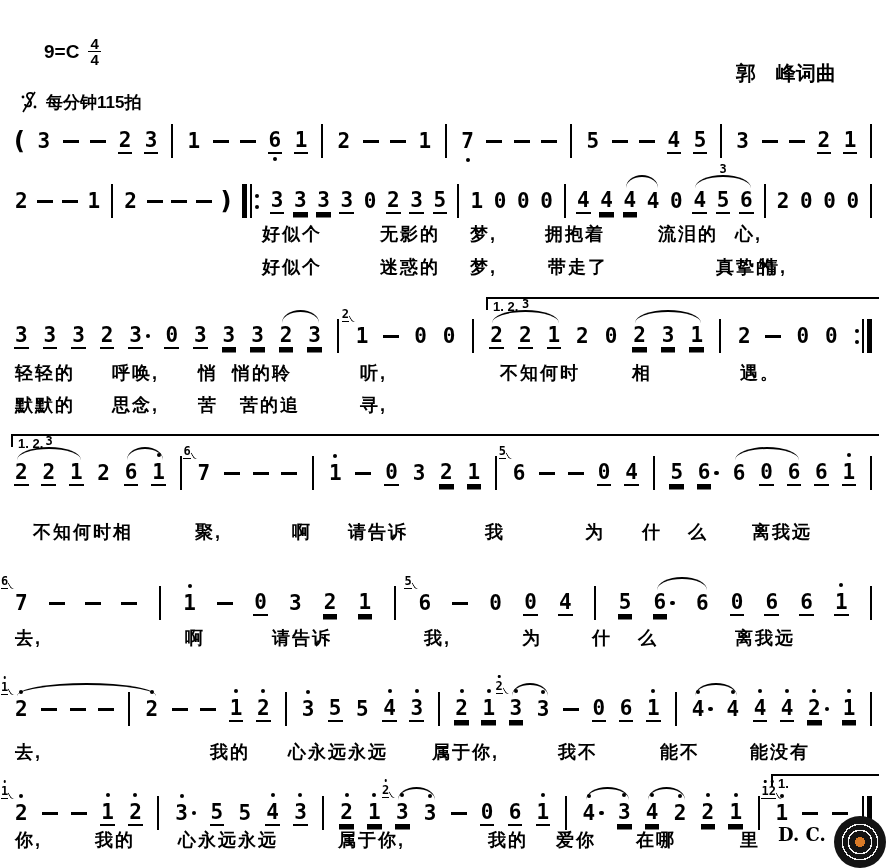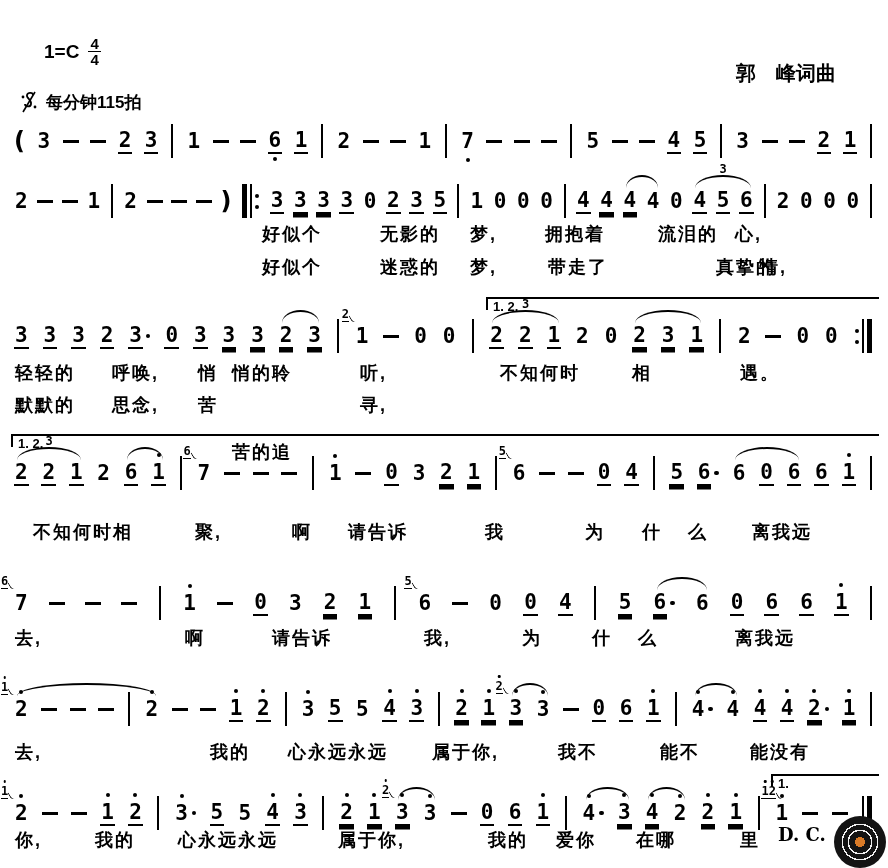--- a/index.html
+++ b/index.html
@@ -65,21 +65,21 @@
       #141414 12.5px 17px,#f2f2f2 17px 18.5px,#141414 18.5px 26px);}
   .brand{font-size:31px;font-weight:900;letter-spacing:1px;}
 </style>
 </head>
 <body>
 
 <div class="page">
 
 
   <div class="keysig">
-    <span>1=C</span>
+    <span>9=C</span>
     <span class="frac">
       <b>4</b>
       <b>4</b>
     </span>
   </div>
 
   <div class="composer">郭　峰词曲</div>
 
   <div class="tempo">
     <svg class="segno" viewBox="0 0 18 24">
@@ -463,21 +463,21 @@
           <span class="word" style="left: 232px;">悄的聆</span>
           <span class="word" style="left: 360px;">听,</span>
           <span class="word" style="left: 500px; text-align: center;">不知何时</span>
           <span class="word" style="left: 632px;">相</span>
           <span class="word" style="left: 740px;">遇。</span>
         </div>
         <div class="lyrics" style="top: 98px;">
           <span class="word" style="left: 15px;">默默的</span>
           <span class="word" style="left: 112px;">思念,</span>
           <span class="word" style="left: 198px;">苦</span>
-          <span class="word" style="left: 232px; margin-top: 47px;">苦的追</span>
+          <span class="word" style="left: 240px;">苦的追</span>
           <span class="word" style="left: 360px;">寻,</span>
         </div>
       </div>
       <div class="line" style="top: 432px;">
         <div class="notes">
           <span class="tk">
             <span class="nw u1"><span class="dig">2</span></span>
           </span>
           <span class="tk">
             <span class="nw u1"><span class="dig">2</span></span>

